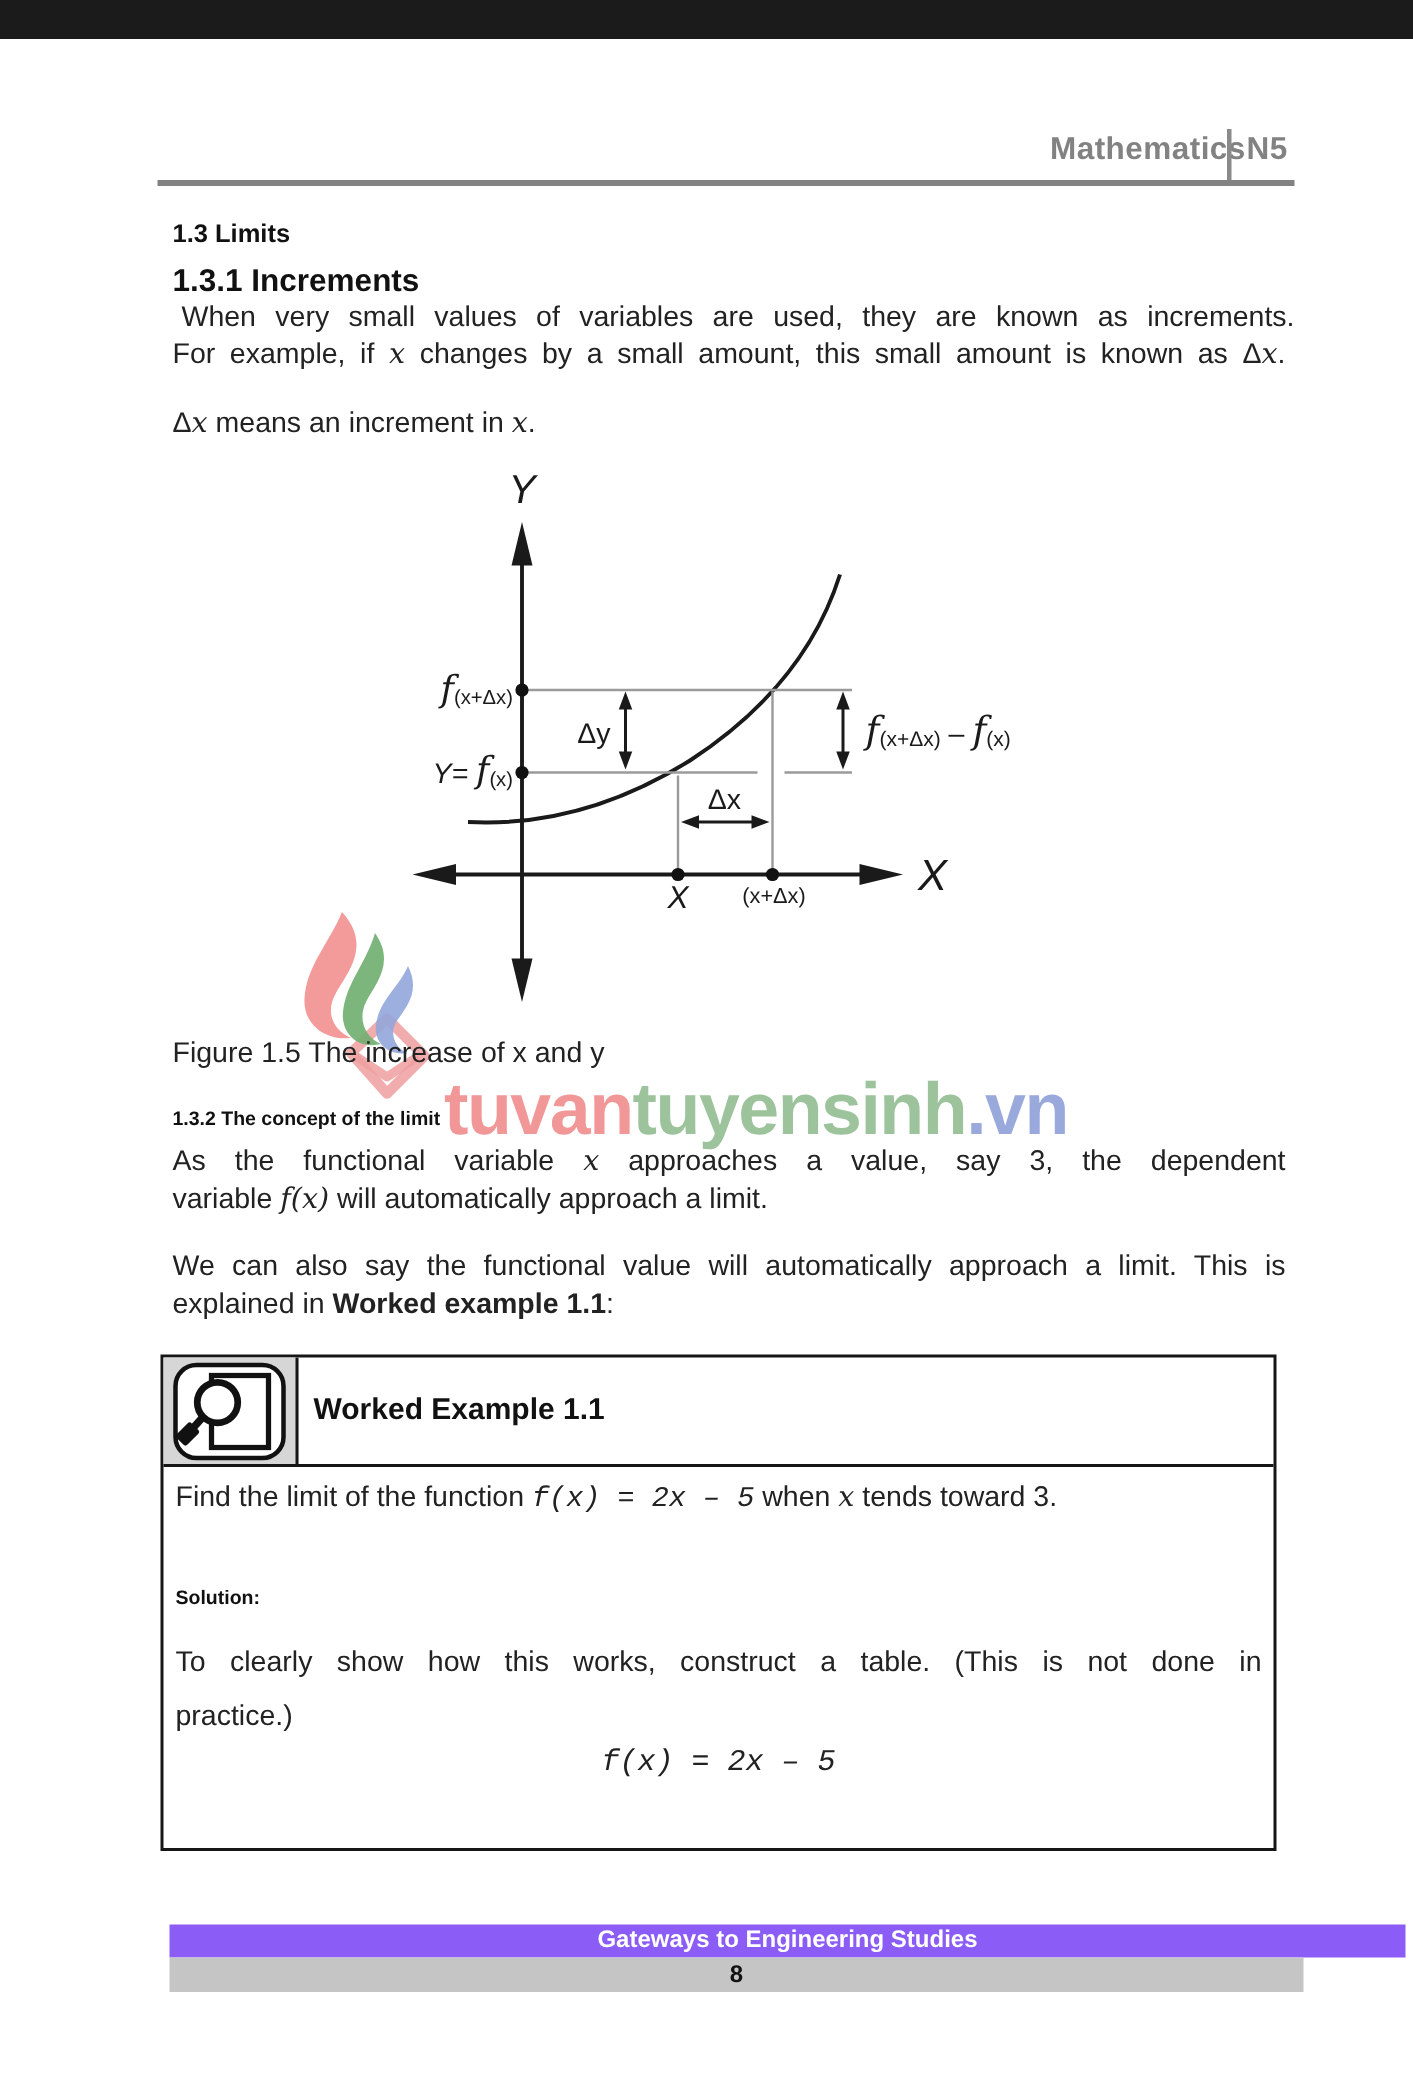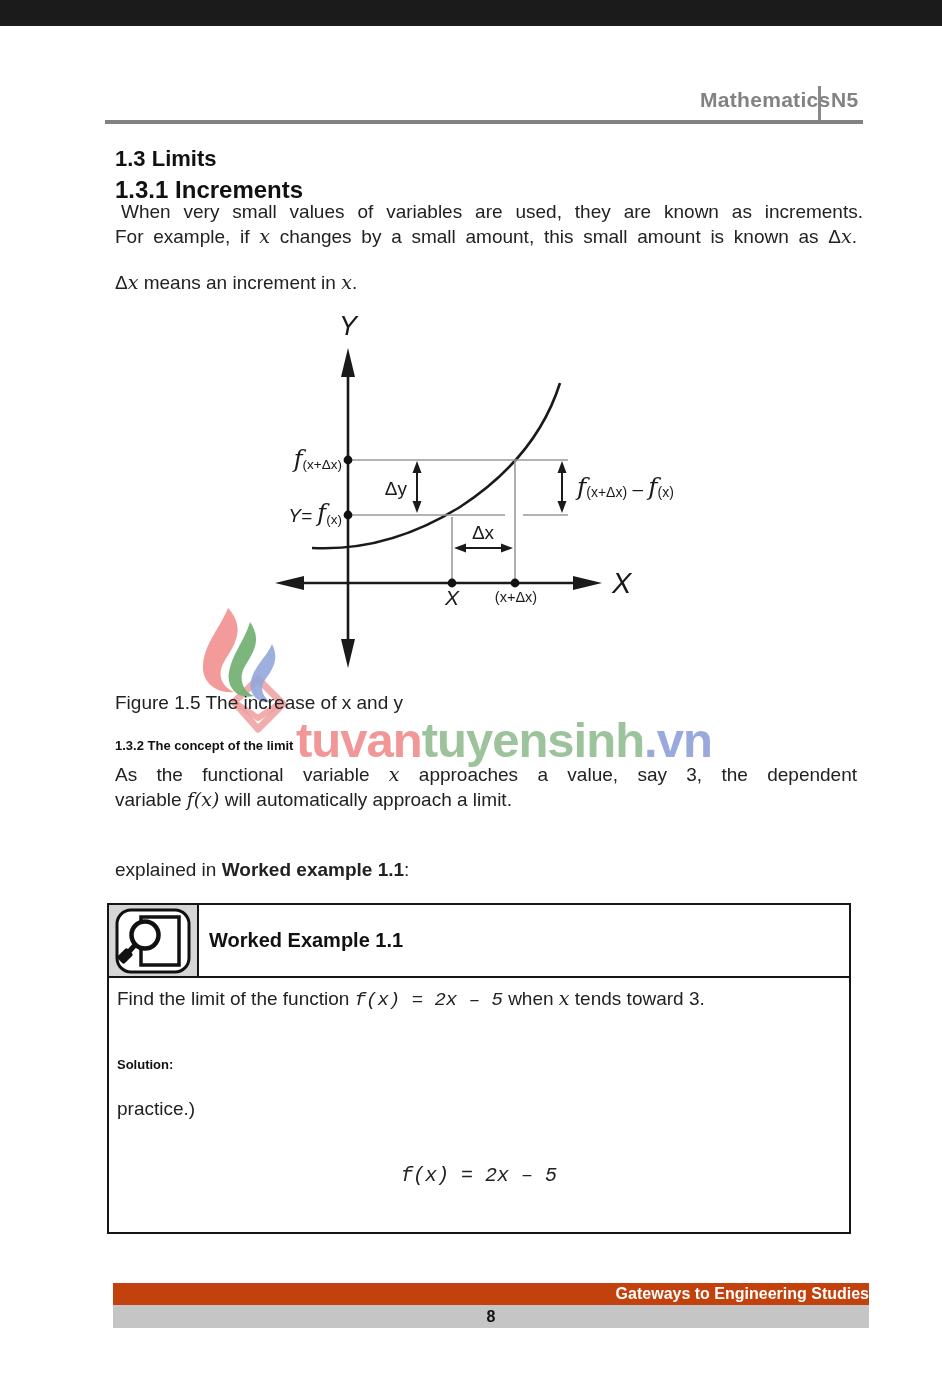--- a/index.html
+++ b/index.html
@@ -5,44 +5,44 @@
   html,body{margin:0;padding:0;background:#fff;}
   .page{position:relative;width:942px;height:1382px;background:#ffffff;overflow:hidden;
         font-family:"Liberation Sans",sans-serif;color:#1f1f1f;}
   .abs{position:absolute;}
   
   .topbar{left:0;top:0;width:942px;height:26px;background:#1b1b1b;} 
   .hdr{font-size:21px;font-weight:600;color:#828282;letter-spacing:.3px;}
   .hdr-divider{left:818px;top:86px;width:3px;height:38px;background:#8a8a8a;}
   .hdr-rule{left:105px;top:120px;width:758px;height:4px;background:#828282;}
   
-  .h1{left:115px;top:146px;font-size:22px;font-weight:700;color:#111;}
-  .h2{left:115px;top:176px;font-size:24px;font-weight:700;color:#111;}
+  .h1{left:115px;top:146px;font-size:17px;font-weight:700;color:#111;}
+  .h2{left:115px;top:176px;font-size:21px;font-weight:700;color:#111;}
   .h3{left:115px;top:738px;font-size:13px;font-weight:700;color:#111;}
   .body-line{width:742px;font-size:19px;line-height:24px;color:#222;}
   .just{text-align:justify;text-align-last:justify;}
   .mv{font-family:"DejaVu Serif",serif;font-style:italic;}
   .bold{font-weight:700;}
   
   .caption{left:115px;top:692px;font-size:19px;color:#222;}
   .wm-text{left:296px;top:672px;font-size:49px;font-weight:700;letter-spacing:-1px;opacity:.82;white-space:nowrap;margin-top:40px;}
   .wm1{color:#ee8181;} .wm2{color:#87b787;} .wm3{color:#8497d5;}
   
   .wbox{left:107px;top:903px;width:740px;height:327px;border:2px solid #161616;background:#fff;}
   .wbox-header{position:absolute;left:0;top:0;width:740px;height:71px;border-bottom:2px solid #161616;}
   .icon-cell{position:absolute;left:0;top:0;width:88px;height:71px;background:#d6d6d6;border-right:2px solid #161616;}
   .wbox-title{position:absolute;left:100px;top:24px;font-size:20px;font-weight:700;color:#111;}
   .wb-find{position:absolute;left:8px;top:82px;width:724px;font-size:19px;color:#222;}
   .wb-sol{position:absolute;left:8px;top:152px;font-size:13px;font-weight:700;color:#111;}
   .wb-body{position:absolute;left:8px;top:186px;width:724px;font-size:19px;line-height:36px;color:#222;}
   .wb-eq{position:absolute;left:0;top:258px;width:740px;text-align:center;font-size:20px;color:#222;}
   .eq{font-family:Liberation Mono, monospace;font-style:italic;}
   
-  .foot-dark{left:113px;top:1283px;width:756px;height:22px;background:#c2410c;color:#fff;
-             font-size:16px;font-weight:700;text-align:right;line-height:22px;}
+  .foot-dark{left:113px;top:1283px;width:824px;height:22px;background:#8b5cf6;color:#fff;
+             font-size:16px;font-weight:700;text-align:center;line-height:22px;}
   .foot-light{left:113px;top:1305px;width:756px;height:23px;background:#c5c5c5;color:#111;
               font-size:16px;font-weight:700;text-align:center;line-height:23px;}
   
   svg text{font-family:"Liberation Sans",sans-serif;fill:#1a1a1a;}
   .tfi{font-family:"DejaVu Serif",serif;font-style:italic;}
 </style>
 </head>
 <body>
 
 <div class="page">
@@ -119,38 +119,40 @@
   </svg>
 
   <div class="abs caption">Figure 1.5 The increase of x and y</div>
 
   <div class="abs wm-text"><span class="wm1">tuvan</span><span class="wm2">tuyensinh</span><span class="wm3">.vn</span></div>
 
   <div class="abs h3">1.3.2 The concept of the limit</div>
   <div class="abs body-line just" style="left:115px;top:762px;"><span>As the functional variable </span><span class="mv">x</span><span> approaches a value, say 3, the dependent</span></div>
   <div class="abs body-line" style="left:115px;top:787px;"><span>variable </span><span class="mv">f(x)</span><span> will automatically approach a limit.</span></div>
 
+  <div class="abs body-line just" style="left:115px;top:833px;">We can also say the functional value will automatically approach a limit. This is</div>
   <div class="abs body-line" style="left:115px;top:858px;"><span>explained in </span><span class="bold">Worked example 1.1</span><span>:</span></div>
 
   <div class="abs wbox">
     <div class="wbox-header">
       <div class="icon-cell">
         <svg width="78" height="66" viewBox="0 0 78 66" style="position:absolute;left:5px;top:3px;">
           <rect x="3" y="2" width="72" height="62" rx="14" fill="#fff" stroke="#111" stroke-width="3"></rect>
           <rect x="27" y="9" width="38" height="48" fill="#fff" stroke="#111" stroke-width="3.5"></rect>
           <circle cx="31" cy="27" r="13.5" fill="#fff" stroke="#111" stroke-width="4.5"></circle>
           <line x1="21" y1="37" x2="12" y2="47" stroke="#111" stroke-width="5"></line>
           <rect x="4" y="43" width="14" height="10" rx="2" fill="#111" transform="rotate(-45 11 48)"></rect>
         </svg>
       </div>
       <div class="wbox-title">Worked Example 1.1</div>
     </div>
     <div class="wb-find"><span>Find the limit of the function </span><span class="eq">f(x) = 2x – 5</span><span> when </span><span class="mv">x</span><span> tends toward 3.</span></div>
     <div class="wb-sol">Solution:</div>
     <div class="wb-body">
+      <div class="just">To clearly show how this works, construct a table. (This is not done in</div>
       <div>practice.)</div>
     </div>
     <div class="wb-eq"><span class="eq">f(x) = 2x – 5</span></div>
   </div>
 
   <div class="abs foot-dark">Gateways to Engineering Studies</div>
   <div class="abs foot-light">8</div>
 
 </div>
 

